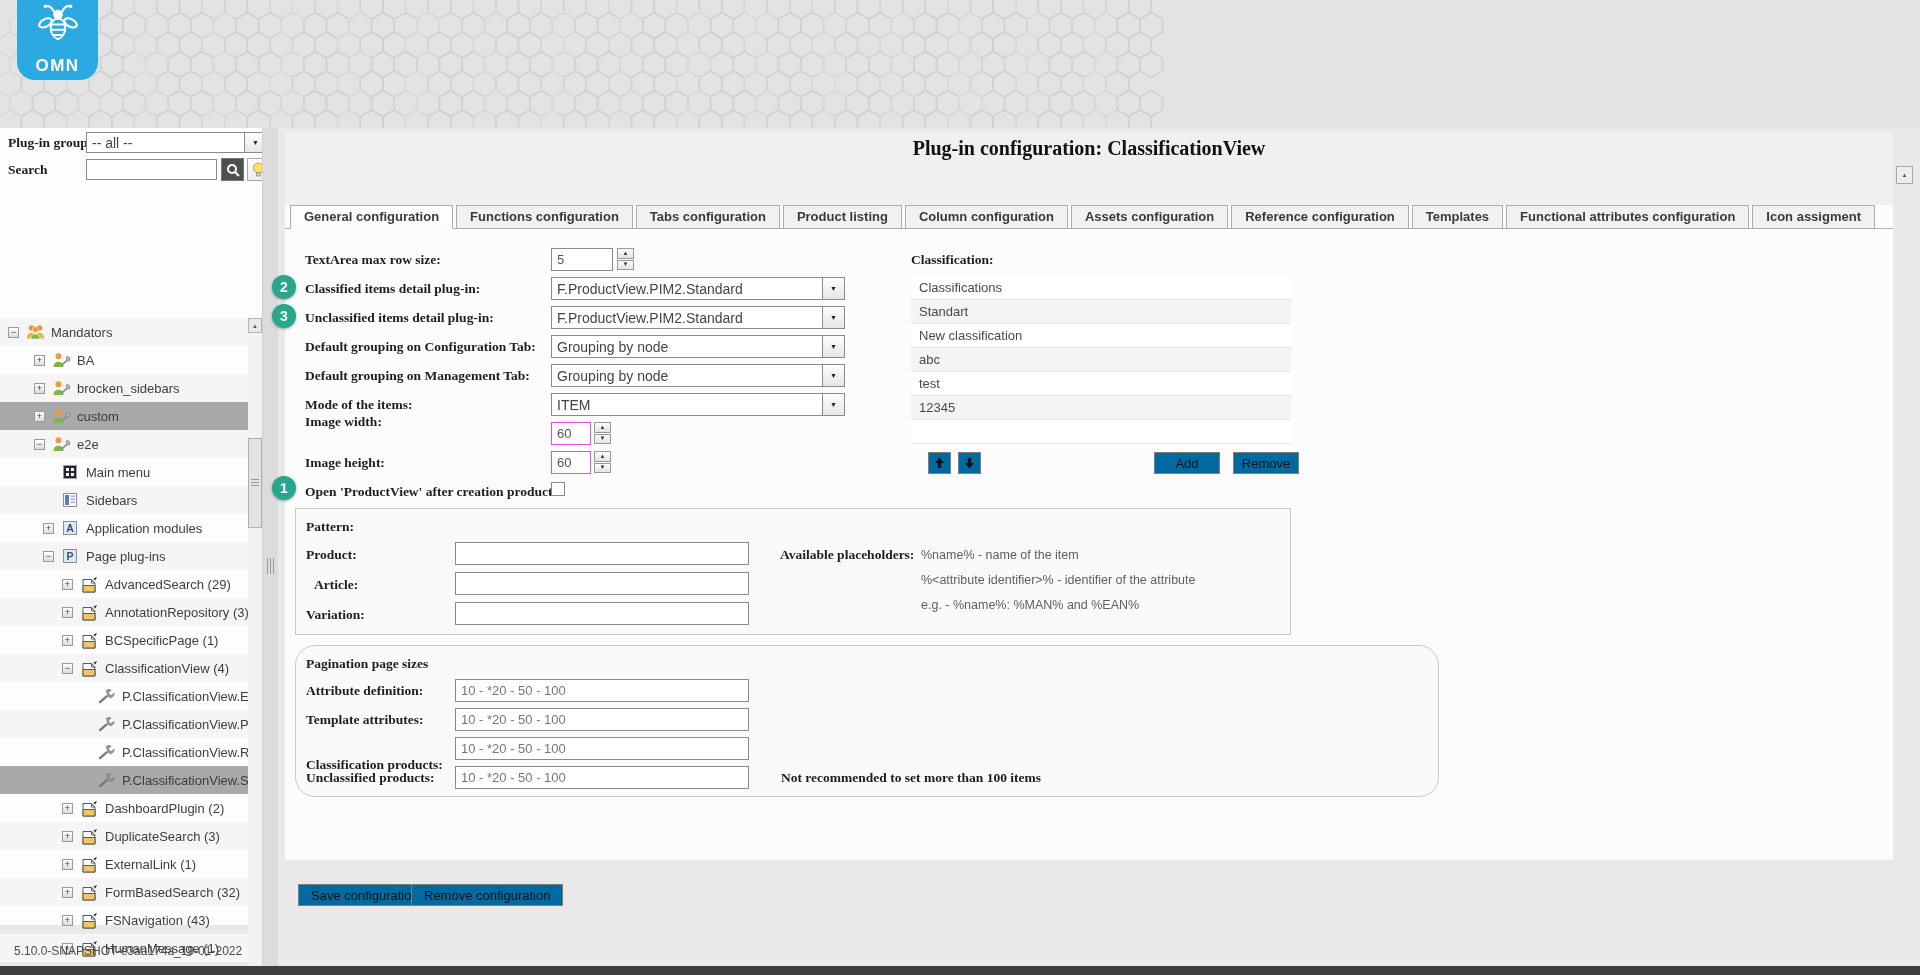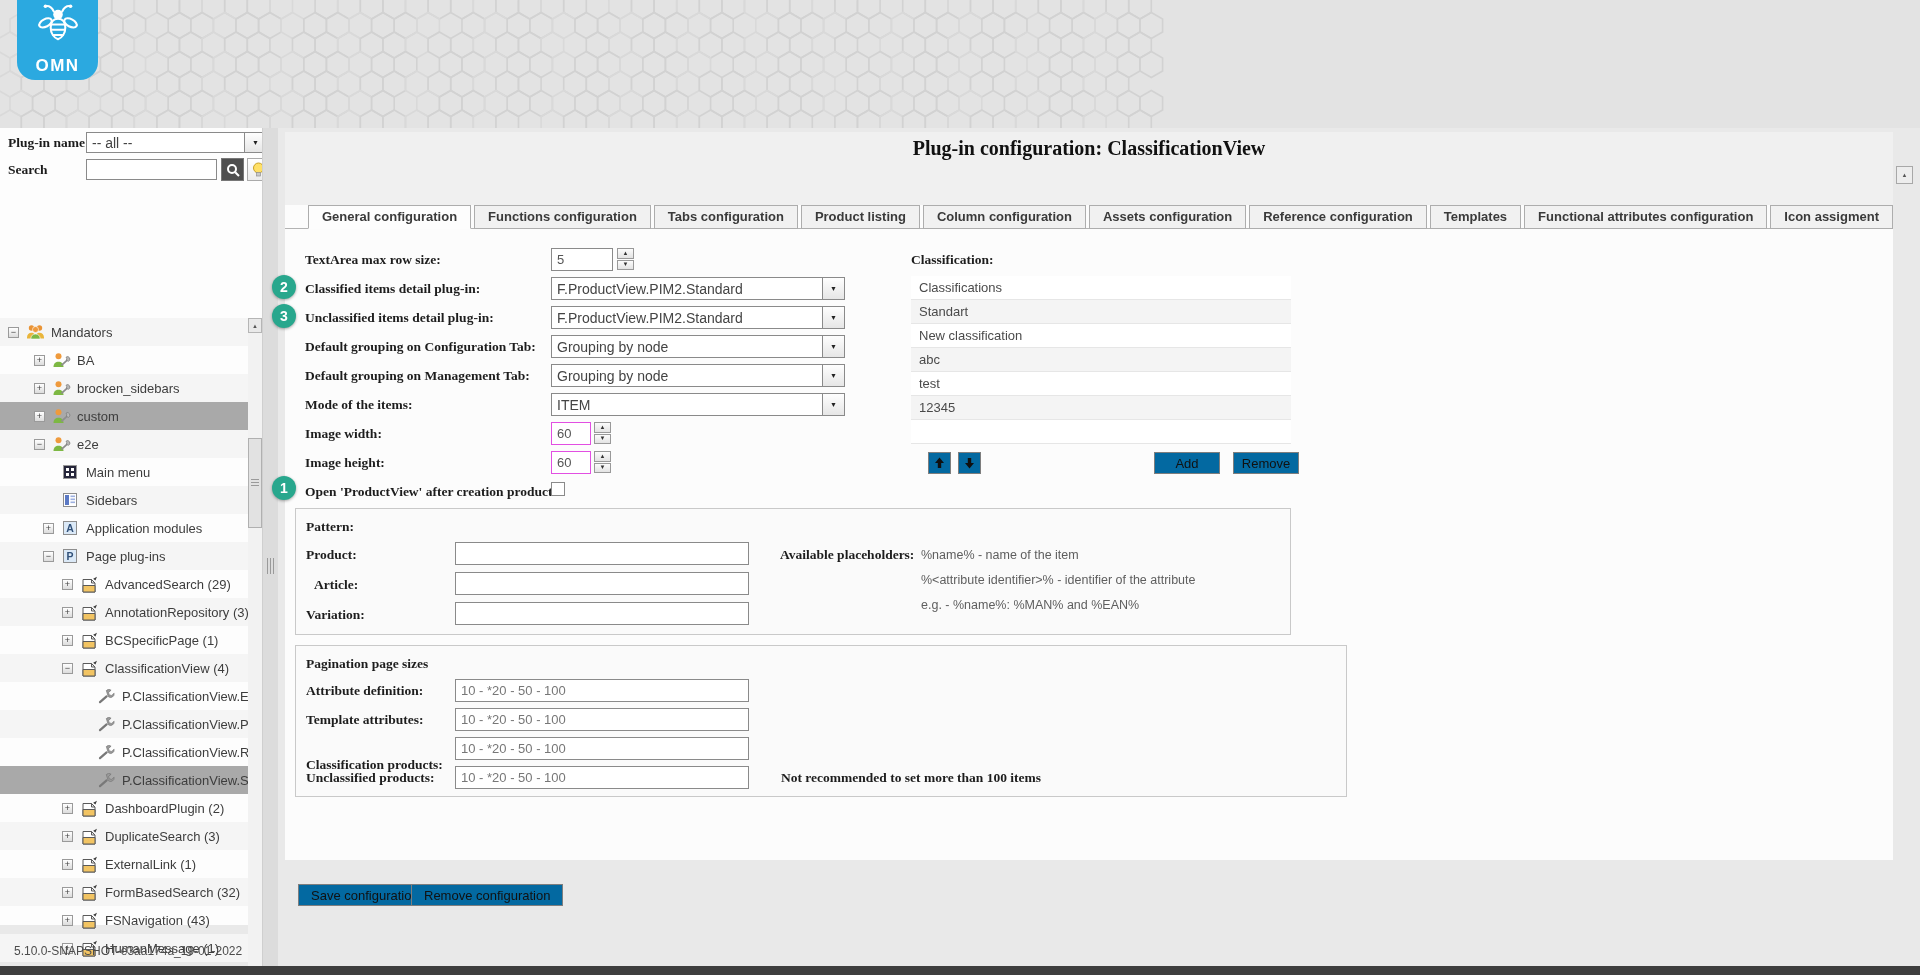--- a/index.html
+++ b/index.html
@@ -37,21 +37,21 @@
   .splitter{position:absolute;left:262px;top:128px;width:16px;height:838px;background:#dcdcdc;border-left:1px solid #cfcfcf;box-sizing:border-box;}
   .splitter-grip{position:absolute;left:4px;top:430px;width:7px;height:16px;background:repeating-linear-gradient(90deg,#9a9a9a 0 1px,transparent 1px 3px);}
   .version{position:absolute;left:14px;top:944px;font-size:12px;color:#4c4c4c;}
 
   
   .main-top{position:absolute;left:285px;top:132px;width:1608px;height:73px;background:#f0f0f0;}
   .page-title{position:absolute;top:5px;width:100%;text-align:center;font-family:"Liberation Serif",serif;font-weight:bold;font-size:20px;color:#111;}
   .scroll-top{position:absolute;left:1896px;top:166px;width:17px;height:18px;border:1px solid #a8a8a8;background:#ededed;font-size:6px;color:#555;display:flex;align-items:center;justify-content:center;box-sizing:border-box;padding:0;}
   .config-strip{position:absolute;left:285px;top:168px;width:952px;height:34px;background:#fcfcfc;}
   .content-panel{position:absolute;left:285px;top:205px;width:1608px;height:655px;background:#fcfcfc;}
-  .tabbar{position:absolute;left:0;top:0;right:0;height:24px;border-bottom:1px solid #b3b3b3;display:flex;gap:3px;padding-left:23px;box-sizing:border-box;}
+  .tabbar{position:absolute;left:0;top:0;right:0;height:24px;border-bottom:1px solid #b3b3b3;display:flex;gap:3px;padding-left:5px;box-sizing:border-box;}
   .tab{height:24px;box-sizing:border-box;margin-bottom:-1px;border:1px solid #adadad;background:#f1f1f1;font-weight:bold;font-size:13px;color:#3a3a3a;line-height:22px;padding:0 13px;white-space:nowrap;cursor:pointer;}
   .tab.active{background:#fdfdfd;border-bottom-color:#fdfdfd;}
   .flabel{position:absolute;font-family:"Liberation Serif",serif;font-weight:bold;font-size:13.5px;color:#1d1d1d;white-space:nowrap;}
   .badge{position:absolute;width:24px;height:24px;border-radius:50%;background:#28a78d;color:#fff;font-weight:bold;font-size:14px;display:flex;align-items:center;justify-content:center;box-shadow:0 1px 3px rgba(0,0,0,.35);z-index:3;}
   .spin{position:absolute;width:17px;display:flex;flex-direction:column;gap:1px;}
   .spin button{height:10.5px;font-size:6px;line-height:5px;border:1px solid #999;background:linear-gradient(#fcfcfc,#e3e3e3);padding:0;color:#333;}
   .magenta{border:1px solid #e24fe2;}
   .checkbox{position:absolute;width:14px;height:14px;border:1px solid #8a8a8a;background:#fff;box-sizing:border-box;}
   .clist{position:absolute;}
   .clist-row{height:23px;line-height:23px;padding-left:8px;font-size:13px;color:#4a4a4a;border-bottom:1px solid #e6e6e6;background:#fff;}
@@ -413,21 +413,21 @@
           <ellipse cx="34" cy="20" rx="6.5" ry="3.6" transform="rotate(28 34 20)"></ellipse>
         </g>
         <path d="M22 16c5.2 0 7 4.6 7 8.4 0 5.6-3.2 9.8-7 11.2-3.8-1.4-7-5.6-7-11.2 0-3.8 1.8-8.4 7-8.4z" fill="none" stroke="#fff" stroke-width="2"></path>
         <path d="M15.4 21.5h13.2M15 26.5h14M16.6 31.5h10.8" stroke="#fff" stroke-width="2"></path>
       </svg>
       <div class="logo-text">OMN</div>
     </div>
   </div>
 
   <div class="sidebar">
-    <span class="side-label" style="left:8px;top:7px;">Plug-in name</span>
+    <span class="side-label" style="left:8px;top:7px;">Plug-in group</span>
     <div class="sel" style="left:86px;top:4px;width:181px;height:21px;">
       <span class="sel-val">-- all --</span>
       <span class="sel-btn">▼</span>
     </div>
     <span class="side-label" style="left:8px;top:34px;">Search</span>
     <input class="tinput" style="left: 86px; top: 31px; width: 131px; height: 21px;" value="">
     <button class="sq-btn search-btn" style="left:221px;top:30px;width:23px;height:23px;">
       <svg width="14" height="14" viewBox="0 0 14 14">
         <circle cx="6" cy="6" r="4" fill="none" stroke="#fff" stroke-width="2"></circle>
         <line x1="9.2" y1="9.2" x2="13" y2="13" stroke="#fff" stroke-width="2"></line>
@@ -790,21 +790,21 @@
       <span class="sel-val">Grouping by node</span>
       <span class="sel-btn">▼</span>
     </div>
 
     <span class="flabel" style="left:20px;top:192px;">Mode of the items:</span>
     <div class="sel" style="left:266px;top:188px;width:294px;height:23px;">
       <span class="sel-val">ITEM</span>
       <span class="sel-btn">▼</span>
     </div>
 
-    <span class="flabel" style="left:20px;top:221px;">Image width:</span>
+    <span class="flabel" style="left:20px;top:209px;">Image width:</span>
     <input class="tinput magenta" style="left: 266px; top: 217px; width: 40px; height: 23px;" value="60">
     <div class="spin" style="left:309px;top:217px;">
       <button>▲</button>
       <button>▼</button>
     </div>
 
     <span class="flabel" style="left:20px;top:250px;">Image height:</span>
     <input class="tinput magenta" style="left: 266px; top: 246px; width: 40px; height: 23px;" value="60">
     <div class="spin" style="left:309px;top:246px;">
       <button>▲</button>
@@ -852,21 +852,21 @@
       <span class="flabel" style="left:18px;top:68px;">Article:</span>
       <input class="tinput" style="left: 159px; top: 63px; width: 294px; height: 23px;">
       <span class="flabel" style="left:10px;top:98px;">Variation:</span>
       <input class="tinput" style="left: 159px; top: 93px; width: 294px; height: 23px;">
       <span class="flabel" style="left:484px;top:38px;">Available placeholders:</span>
       <span class="ph-text" style="left:625px;top:39px;">%name% - name of the item</span>
       <span class="ph-text" style="left:625px;top:64px;">%&lt;attribute identifier&gt;% - identifier of the attribute</span>
       <span class="ph-text" style="left:625px;top:89px;">e.g. - %name%: %MAN% and %EAN%</span>
     </div>
 
-    <div class="box" style="left:10px;top:440px;width:1052px;height:152px;">
+    <div class="box" style="left:10px;top:440px;width:1144px;height:152px;border-radius:20px;">
       <span class="flabel" style="left:10px;top:10px;">Pagination page sizes</span>
       <div>
 
           <div style="position: absolute; left: 0px; right: 0px; top: 33px; height: 23px;" class="pag-row">
             <span class="flabel" style="left:10px;top:4px;">Attribute definition:</span>
             <input class="tinput" style="left: 159px; top: 0px; width: 294px; height: 23px; color: rgb(119, 119, 119);" value="10 - *20 - 50 - 100">
           </div>
 
           <div style="position: absolute; left: 0px; right: 0px; top: 62px; height: 23px;" class="pag-row">
             <span class="flabel" style="left:10px;top:4px;">Template attributes:</span>

